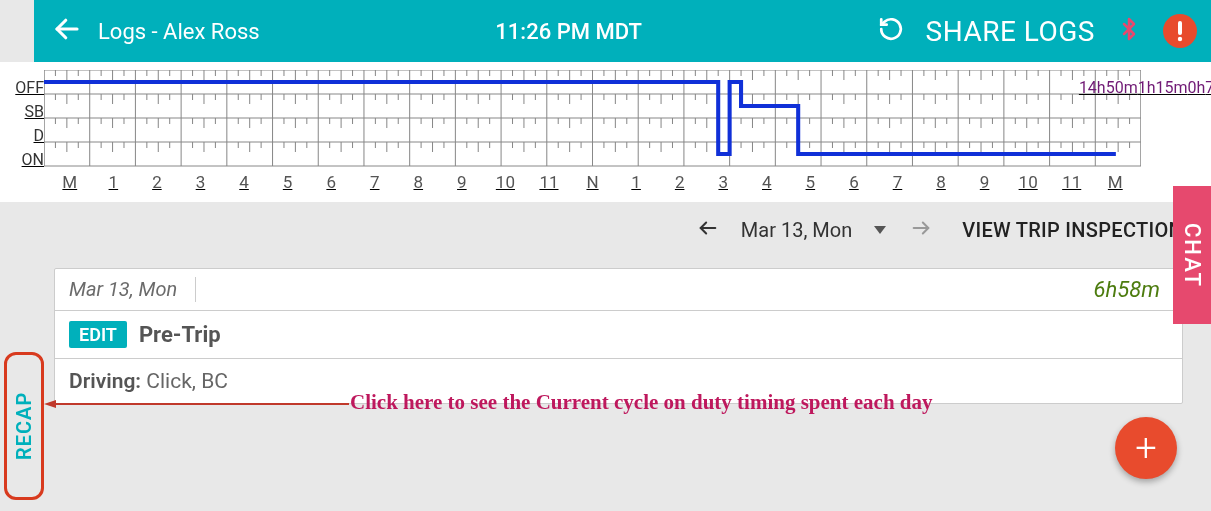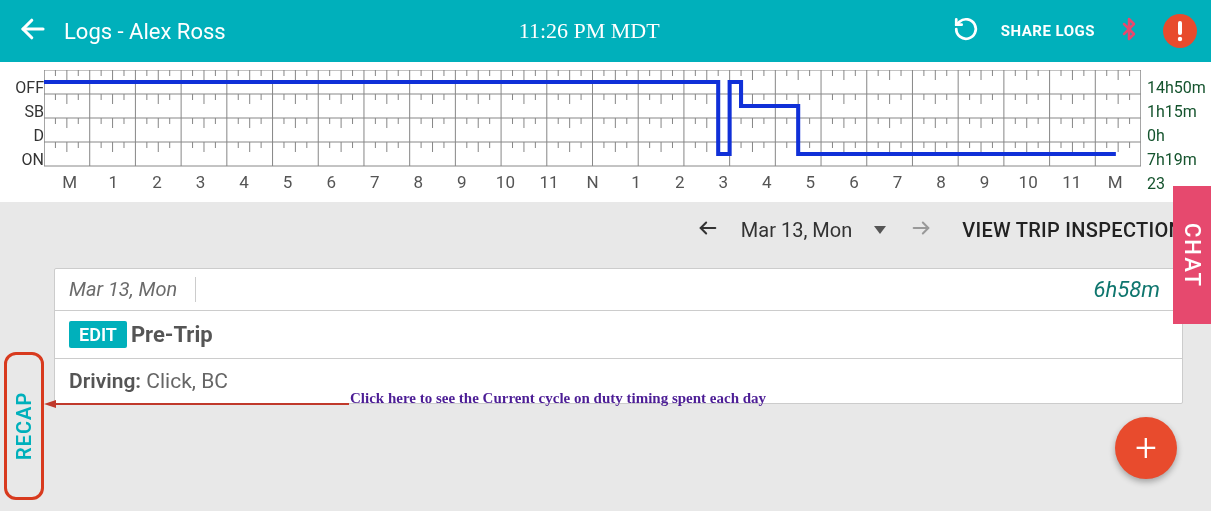--- a/index.html
+++ b/index.html
@@ -13,58 +13,60 @@
   }
 
   
   .header {
     background: #00b0bb;
     height: 62px;
     display: flex;
     align-items: center;
     color: #fff;
     padding: 0 14px 0 18px;
+    margin-left: 34px;
   }
   .hdr-back { width: 40px; cursor: pointer; }
   .hdr-title { font-size: 22px; font-weight: 400; flex: 0 0 auto; margin-left: 6px; }
-  .hdr-time  { flex: 1; text-align: center; font-size: 22px; font-weight: 500; font-family: Liberation Serif, serif; }
+  .hdr-time  { flex: 1; text-align: center; font-size: 22px; font-weight: 500; }
   .hdr-actions { display: flex; align-items: center; gap: 22px; }
-  .hdr-share { font-size: 15px; font-weight: 700; letter-spacing: .5px; cursor: pointer; }
+  .hdr-share { font-size: 28px; font-weight: 400; letter-spacing: .5px; cursor: pointer; }
   .hdr-refresh { cursor: pointer; }
   .hdr-bt { color: #e6496e; cursor: pointer; }
   .hdr-alert {
     width: 34px; height: 34px; border-radius: 50%;
     background: #e84b2d; display: flex; align-items: center;
     justify-content: center; font-weight: 700; font-size: 20px;
     cursor: pointer;
   }
 
   
   .chart-wrap {
     background: #fff;
     display: flex;
     padding: 8px 6px 4px 6px;
+    text-decoration: underline;
   }
   .y-labels {
     display: flex; flex-direction: column;
     font-size: 16px; color: #333; text-align: right;
     width: 38px; padding-top: 6px;
   }
   .y-labels div { height: 24px; line-height: 24px; }
   .chart-inner { flex: 1; }
   .chart-svg { width: 100%; height: 100px; display: block; }
   .x-labels {
     display: flex; font-size: 17px; color: #555;
     margin-top: 2px; padding: 0 4px 6px 4px;
   }
   .x-labels span { flex: 1; text-align: center; }
   .r-labels {
-    display: flex; flex-direction: column;
-    font-size: 16px; color: #14532d; width: 64px;
-    padding-top: 6px; text-align: left; padding-left: 6px;
+    display: flex; flex-direction: row;
+    font-size: 16px; color: #701a75; width: 64px;
+    padding-top: 6px; text-align: left; padding-left: 6px; justify-content: center;
   }
   .r-labels div { height: 24px; line-height: 24px; }
   .r-labels .tot { margin-top: 0px; font-size: 16px; }
 
   
   .datebar {
     height: 56px;
     display: flex;
     align-items: center;
     justify-content: flex-end;
@@ -89,30 +91,30 @@
     display: flex; align-items: center;
     border-bottom: 1px solid #ccc;
     padding: 8px 22px 8px 14px;
   }
   .dt-block {
     border-right: 1px solid #ccc;
     padding-right: 18px; margin-right: 18px;
     color: #6b6b6b; font-size: 20px; font-style: italic; line-height: 1.25;
   }
   .status-txt { color: #00b0bb; font-size: 22px; font-weight: 600; }
-  .dur-txt { margin-left: auto; color: #0f766e; font-size: 22px; font-style: italic; }
+  .dur-txt { margin-left: auto; color: #4d7c0f; font-size: 22px; font-style: italic; }
   .card-row2 {
     display: flex; align-items: center;
     border-bottom: 1px solid #ccc;
     padding: 10px 14px;
   }
   .edit-btn {
     background: #00b0bb; color: #fff;
     padding: 3px 10px; font-size: 18px; font-weight: 600;
-    border-radius: 2px; cursor: pointer; margin-right: 4px;
+    border-radius: 2px; cursor: pointer; margin-right: 12px;
   }
   .pretrip { font-size: 22px; color: #555; font-weight: bold; }
   .card-row3 { padding: 10px 14px; font-size: 21px; color: #666; }
   .card-row3 b { color: #555; font-weight: 600; }
 
   
   .recap-tab {
     position: absolute;
     left: 4px; top: 352px;
     width: 40px; height: 148px;
@@ -143,23 +145,23 @@
     display: flex; align-items: center; justify-content: center;
     font-size: 38px; font-weight: 300; line-height: 1;
     box-shadow: 0 3px 6px rgba(0,0,0,.3);
     cursor: pointer;
   }
 
   
   .annotation {
     position: absolute;
     left: 350px; top: 390px;
-    color: #4c1d95;
+    color: #be185d;
     font-family: "Times New Roman", serif;
-    font-size: 15px;
+    font-size: 21px;
     font-weight: 700;
     pointer-events: none;
   }
   .annotation-arrow {
     position: absolute;
     left: 44px; top: 400px;
     width: 305px; height: 8px;
     pointer-events: none;
   }
 </style>

